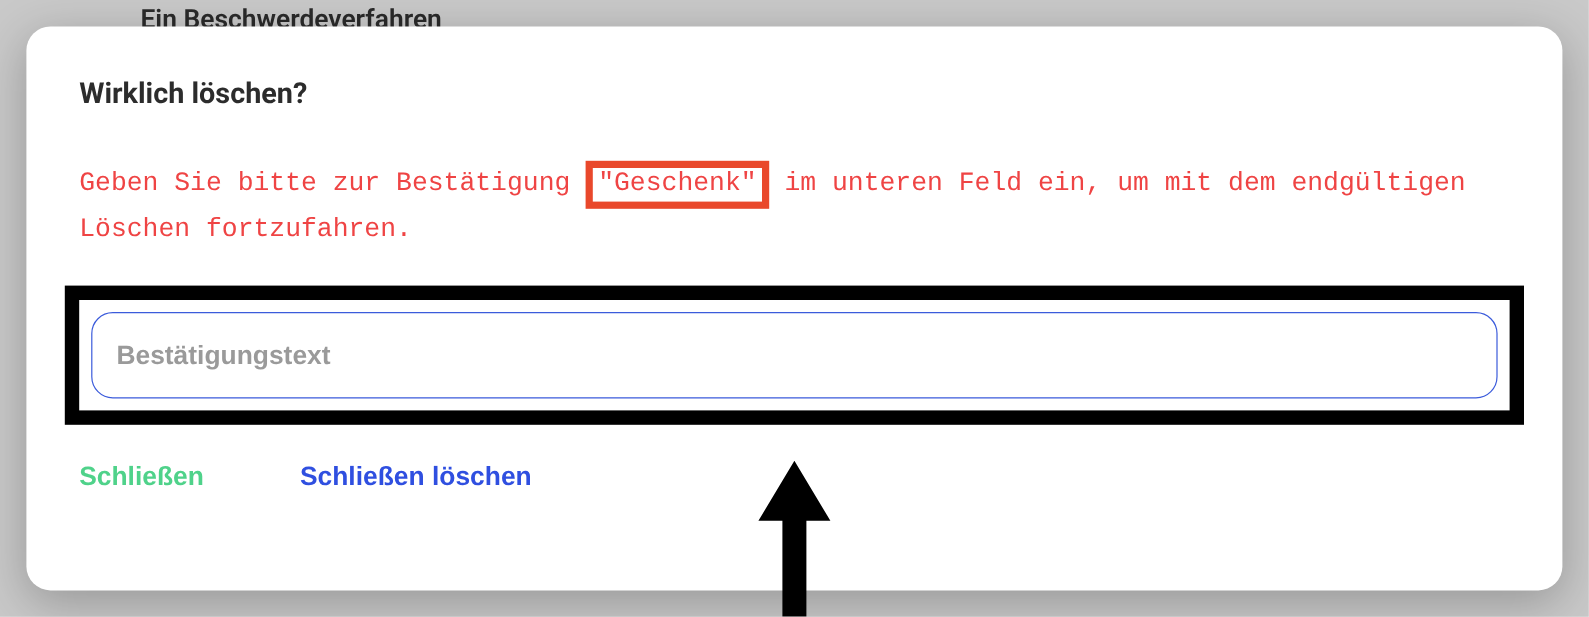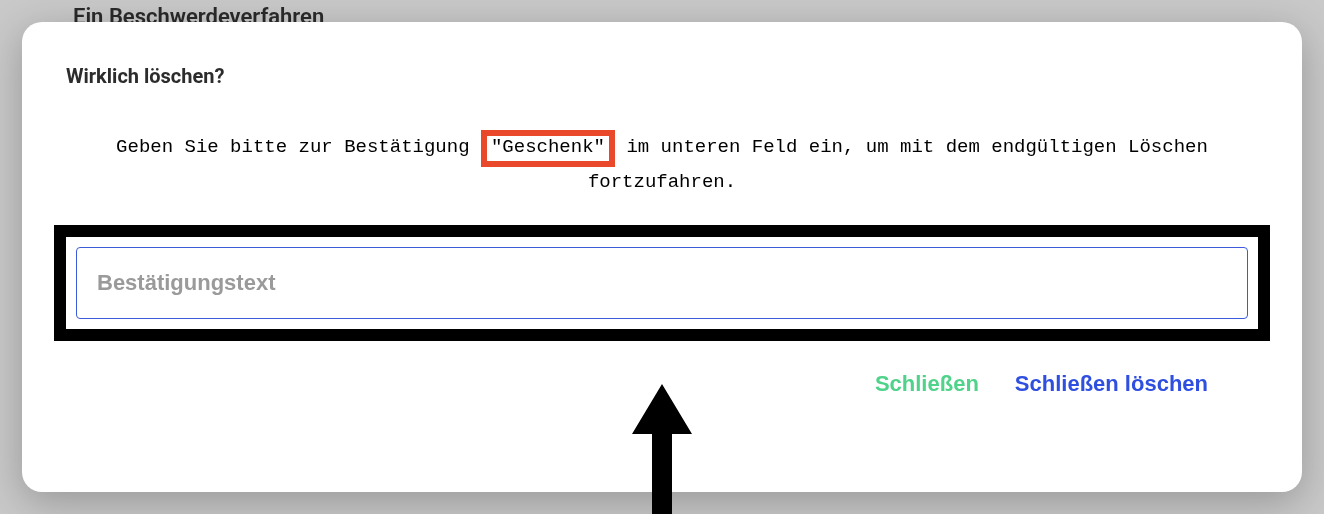--- a/index.html
+++ b/index.html
@@ -13,21 +13,21 @@
       background: #c9c9c9;
       font-family: -apple-system, BlinkMacSystemFont, "Segoe UI", Roboto, sans-serif;
       position: relative;
       overflow: hidden;
     }
     .backdrop-text {
       position: absolute;
       top: 0;
       left: 0;
       width: 100%;
-      padding: 4px 73px;
+      padding: 4px 117px;
       display: flex;
       justify-content: space-between;
       color: #2a2a2a;
       font-size: 22px;
       font-weight: 600;
       z-index: 0;
     }
     .modal {
       position: absolute;
       top: 22px;
@@ -36,65 +36,63 @@
       bottom: 22px;
       background: #ffffff;
       border-radius: 20px;
       box-shadow: 0 10px 40px rgba(0,0,0,0.25);
       padding: 42px 44px 36px 44px;
       display: flex;
       flex-direction: column;
       z-index: 10;
     }
     .modal-title {
-      font-size: 20px;
+      font-size: 24px;
       font-weight: 700;
       color: #2c2c2c;
       margin-bottom: 42px;
     }
     .modal-message {
       font-family: "SFMono-Regular", Consolas, "Liberation Mono", Menlo, monospace;
-      font-size: 19px;
-      color: #000000;
+      font-size: 22px;
+      color: #ef4444;
       line-height: 1.6;
       margin-bottom: 28px;
-      text-align: center;
     }
     .keyword-highlight {
       border: 6px solid #e9482b;
       padding: 0 4px 2px 4px;
       display: inline-block;
       line-height: 1.2;
     }
     .input-outer {
       border: 12px solid #000000;
       padding: 10px;
       margin-bottom: 30px;
       margin-left: -12px;
       margin-right: -12px;
     }
     .confirm-input {
       width: 100%;
       height: 72px;
       border: 1px solid #3b5bdb;
-      border-radius: 4px;
+      border-radius: 18px;
       padding: 0 20px;
       font-size: 22px;
       font-weight: 600;
       color: #a21caf;
       outline: none;
     }
     .confirm-input::placeholder {
       color: #9a9a9a;
       font-weight: 600;
     }
     .modal-actions {
       display: flex;
-      justify-content: flex-end;
-      gap: 36px;
+      gap: 80px;
       padding-right: 50px;
     }
     .btn {
       background: none;
       border: none;
       font-size: 22px;
       font-weight: 700;
       cursor: pointer;
     }
     .btn-close {

